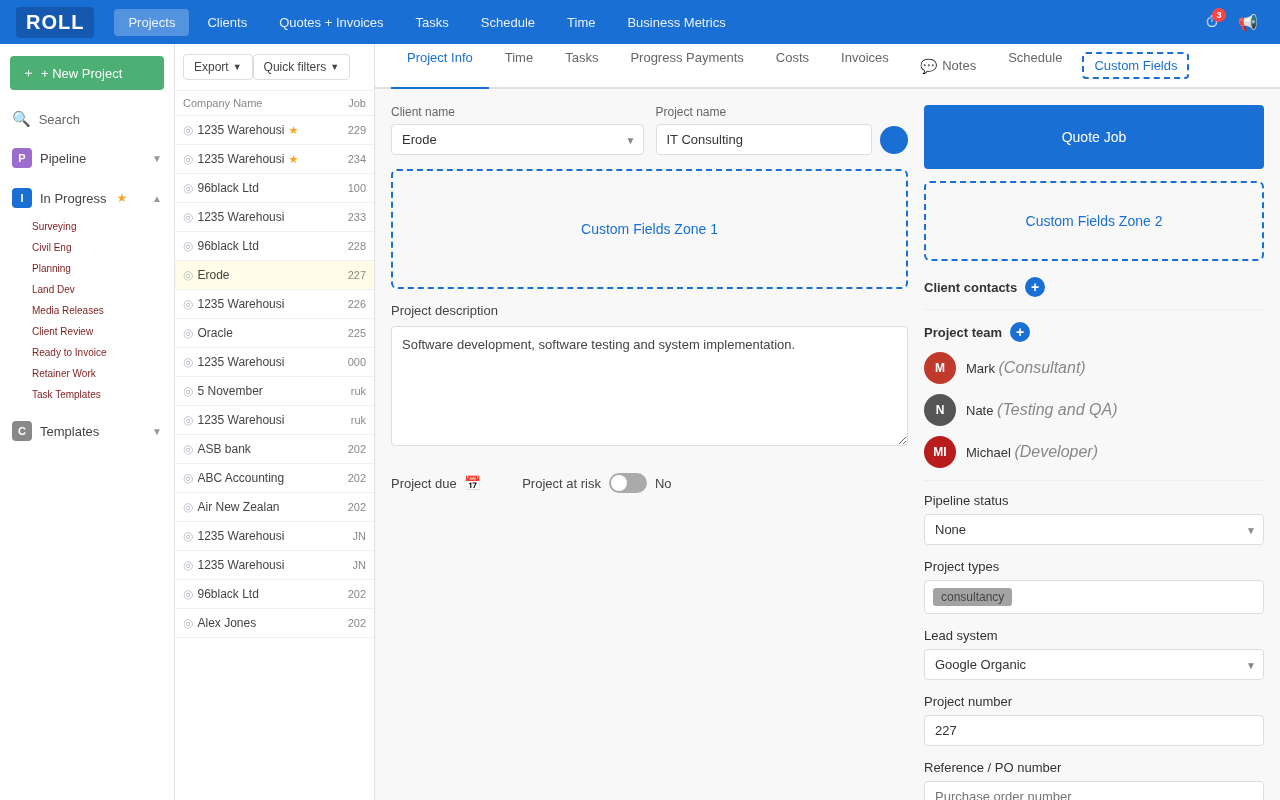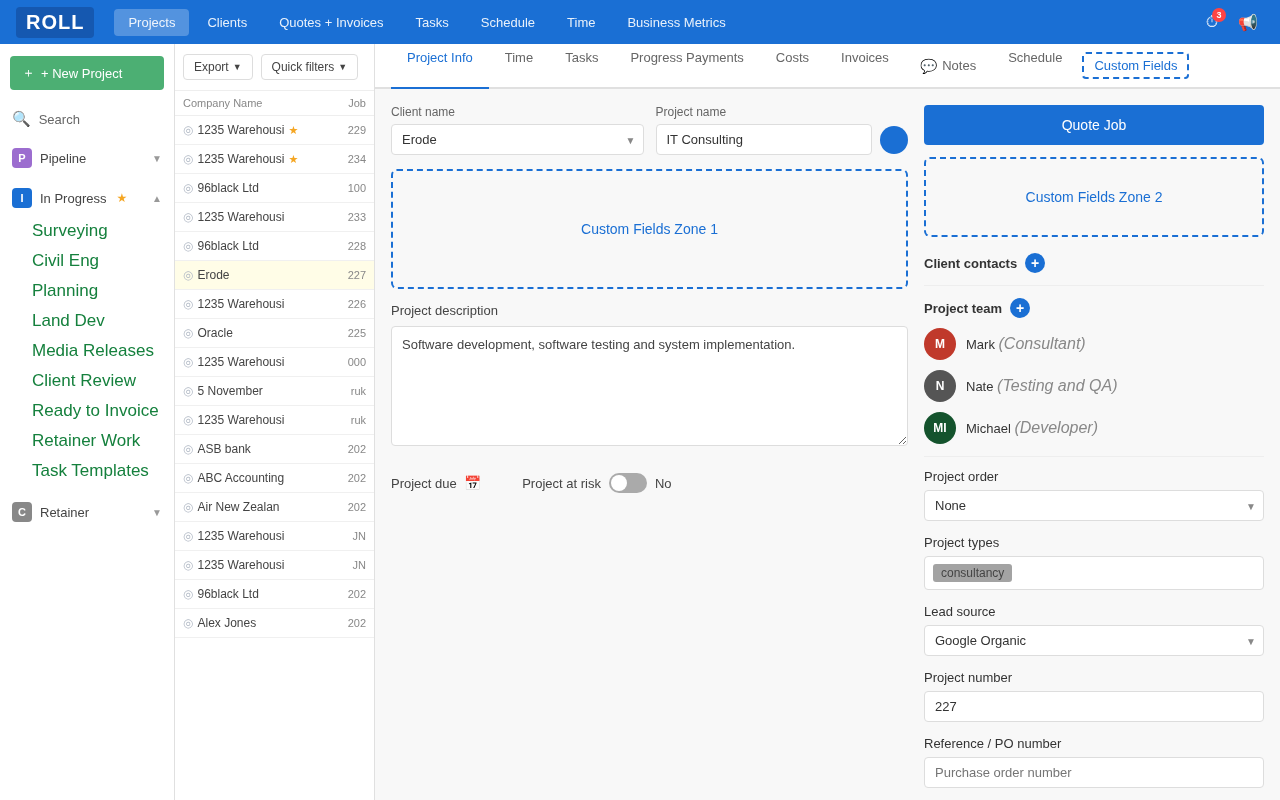--- a/index.html
+++ b/index.html
@@ -25,25 +25,25 @@
     .search-row .search-icon { font-size: 15px; }
     .sidebar-section { margin-top: 4px; }
     .sidebar-section-header { display: flex; align-items: center; gap: 8px; padding: 8px 12px; cursor: pointer; font-size: 13px; font-weight: 500; color: #444; }
     .sidebar-section-header .section-icon { width: 20px; height: 20px; border-radius: 4px; display: flex; align-items: center; justify-content: center; font-size: 11px; font-weight: bold; color: white; flex-shrink: 0; }
     .pipeline-icon { background: #9c6dcf; }
     .inprogress-icon { background: #1a6fd4; }
     .completed-icon { background: #888; }
     .sidebar-section-header .chevron { margin-left: auto; color: #999; font-size: 10px; }
     .sidebar-section-header .star { color: #f5a623; font-size: 12px; margin-left: 2px; }
     .sidebar-items { padding: 0 0 4px 0; }
-    .sidebar-item { padding: 5px 12px 5px 32px; cursor: pointer; color: #15803d; font-size: 17px; }
+    .sidebar-item { padding: 5px 12px 5px 32px; cursor: pointer; color: #7f1d1d; font-size: 10px; }
 
     
     .project-list { width: 200px; background: white; border-right: 1px solid #e0e0e0; overflow-y: auto; flex-shrink: 0; }
-    .list-toolbar { display: flex; align-items: center; gap: 8px; padding: 10px 8px; border-bottom: 1px solid #eee; }
+    .list-toolbar { display: flex; align-items: center; padding: 10px 8px; border-bottom: 1px solid #eee; }
     .export-btn, .quick-filters-btn { border: 1px solid #ddd; background: white; border-radius: 4px; padding: 5px 10px; font-size: 12px; cursor: pointer; display: flex; align-items: center; gap: 4px; color: #444; }
     .list-header { display: grid; grid-template-columns: 1fr 40px; padding: 6px 8px; border-bottom: 1px solid #eee; font-size: 11px; color: #888; font-weight: 500; }
     .list-row { display: grid; grid-template-columns: 1fr 40px; padding: 7px 8px; border-bottom: 1px solid #f0f0f0; cursor: pointer; font-size: 12px; align-items: center; }
     .list-row.selected { background: #fffde7; }
     .list-row .company { color: #444; white-space: nowrap; overflow: hidden; text-overflow: ellipsis; display: flex; align-items: center; gap: 4px; }
     .list-row .job { color: #888; font-size: 11px; text-align: right; }
     .list-icon { color: #b0b8c4; font-size: 12px; }
     .star-icon { color: #f5a623; font-size: 11px; }
 
     
@@ -81,31 +81,31 @@
     
     .project-due-row { display: flex; align-items: center; gap: 40px; margin-top: 14px; padding: 10px 0; }
     .due-group { display: flex; align-items: center; gap: 8px; font-size: 13px; font-weight: 500; color: #444; }
     .calendar-icon { color: #888; font-size: 14px; cursor: pointer; }
     .toggle-group { display: flex; align-items: center; gap: 8px; }
     .toggle { width: 38px; height: 20px; background: #aaa; border-radius: 10px; position: relative; cursor: pointer; }
     .toggle-thumb { width: 16px; height: 16px; background: white; border-radius: 50%; position: absolute; top: 2px; left: 2px; }
     .toggle-label { font-size: 13px; color: #444; }
 
     
-    .quote-job-btn { background: #1a6fd4; color: white; border: none; border-radius: 4px; padding: 12px; width: 100%; font-size: 14px; font-weight: 500; cursor: pointer; margin-bottom: 12px; }
+    .quote-job-btn { background: #1a6fd4; color: white; border: none; border-radius: 4px; padding: 24px; width: 100%; font-size: 14px; font-weight: 500; cursor: pointer; margin-bottom: 12px; }
     .custom-zone-right { border: 2px dashed #1a6fd4; border-radius: 6px; padding: 20px; text-align: center; color: #1a6fd4; font-size: 14px; cursor: pointer; margin-bottom: 16px; min-height: 80px; display: flex; align-items: center; justify-content: center; }
 
     .section-title { font-size: 13px; font-weight: 600; color: #333; margin-bottom: 10px; display: flex; align-items: center; gap: 8px; }
     .add-btn { width: 20px; height: 20px; background: #1a6fd4; color: white; border-radius: 50%; display: flex; align-items: center; justify-content: center; font-size: 14px; cursor: pointer; line-height: 1; }
 
     .team-member { display: flex; align-items: center; gap: 10px; margin-bottom: 10px; }
     .avatar { width: 32px; height: 32px; border-radius: 50%; display: flex; align-items: center; justify-content: center; font-size: 12px; font-weight: bold; flex-shrink: 0; }
     .avatar-mark { background: #c0392b; color: white; }
     .avatar-nate { background: #555; color: white; }
-    .avatar-mi { background: #14532d; color: white; }
+    .avatar-mi { background: #b91c1c; color: white; }
     .member-name { font-weight: 500; font-size: 13px; }
     .member-role { font-size: 16px; color: #888; font-style: italic; }
 
     .divider { border: none; border-top: 1px solid #eee; margin: 12px 0; }
 
     .field-group { margin-bottom: 14px; }
     .field-label { font-size: 13px; font-weight: 500; color: #333; margin-bottom: 6px; }
     .field-input { width: 100%; border: 1px solid #ddd; border-radius: 4px; padding: 7px 10px; font-size: 13px; color: #333; outline: none; }
     .field-select { position: relative; }
     .field-select select { width: 100%; border: 1px solid #ddd; border-radius: 4px; padding: 7px 10px; font-size: 13px; color: #333; outline: none; appearance: none; background: white; cursor: pointer; }
@@ -170,21 +170,21 @@
         <div class="sidebar-item">Client Review</div>
         <div class="sidebar-item">Ready to Invoice</div>
         <div class="sidebar-item">Retainer Work</div>
         <div class="sidebar-item">Task Templates</div>
       </div>
     </div>
 
     <div class="sidebar-section">
       <div class="sidebar-section-header">
         <div class="section-icon completed-icon">C</div>
-        <span>Retainer</span>
+        <span>Templates</span>
         <span class="chevron">▼</span>
       </div>
     </div>
   </aside>
 
   <div class="project-list">
     <div class="list-toolbar">
       <button class="export-btn">
         <span>Export</span>
         <span style="font-size:9px">▼</span>
@@ -378,21 +378,21 @@
           <div>
             <span class="member-name">Michael</span>
             <span class="member-role"> (Developer)</span>
           </div>
         </div>
 
         <hr class="divider">
 
         
         <div class="field-group">
-          <div class="field-label">Project order</div>
+          <div class="field-label">Pipeline status</div>
           <div class="field-select">
             <select>
               <option>None</option>
               <option>Active</option>
               <option>On Hold</option>
               <option>Cancelled</option>
             </select>
             <span class="arrow">▼</span>
           </div>
         </div>
@@ -400,21 +400,21 @@
         
         <div class="field-group">
           <div class="field-label">Project types</div>
           <div class="tag-input">
             <span class="tag">consultancy</span>
           </div>
         </div>
 
         
         <div class="field-group">
-          <div class="field-label">Lead source</div>
+          <div class="field-label">Lead system</div>
           <div class="field-select">
             <select>
               <option>Google Organic</option>
               <option>Referral</option>
               <option>Direct</option>
               <option>Social Media</option>
             </select>
             <span class="arrow">▼</span>
           </div>
         </div>

